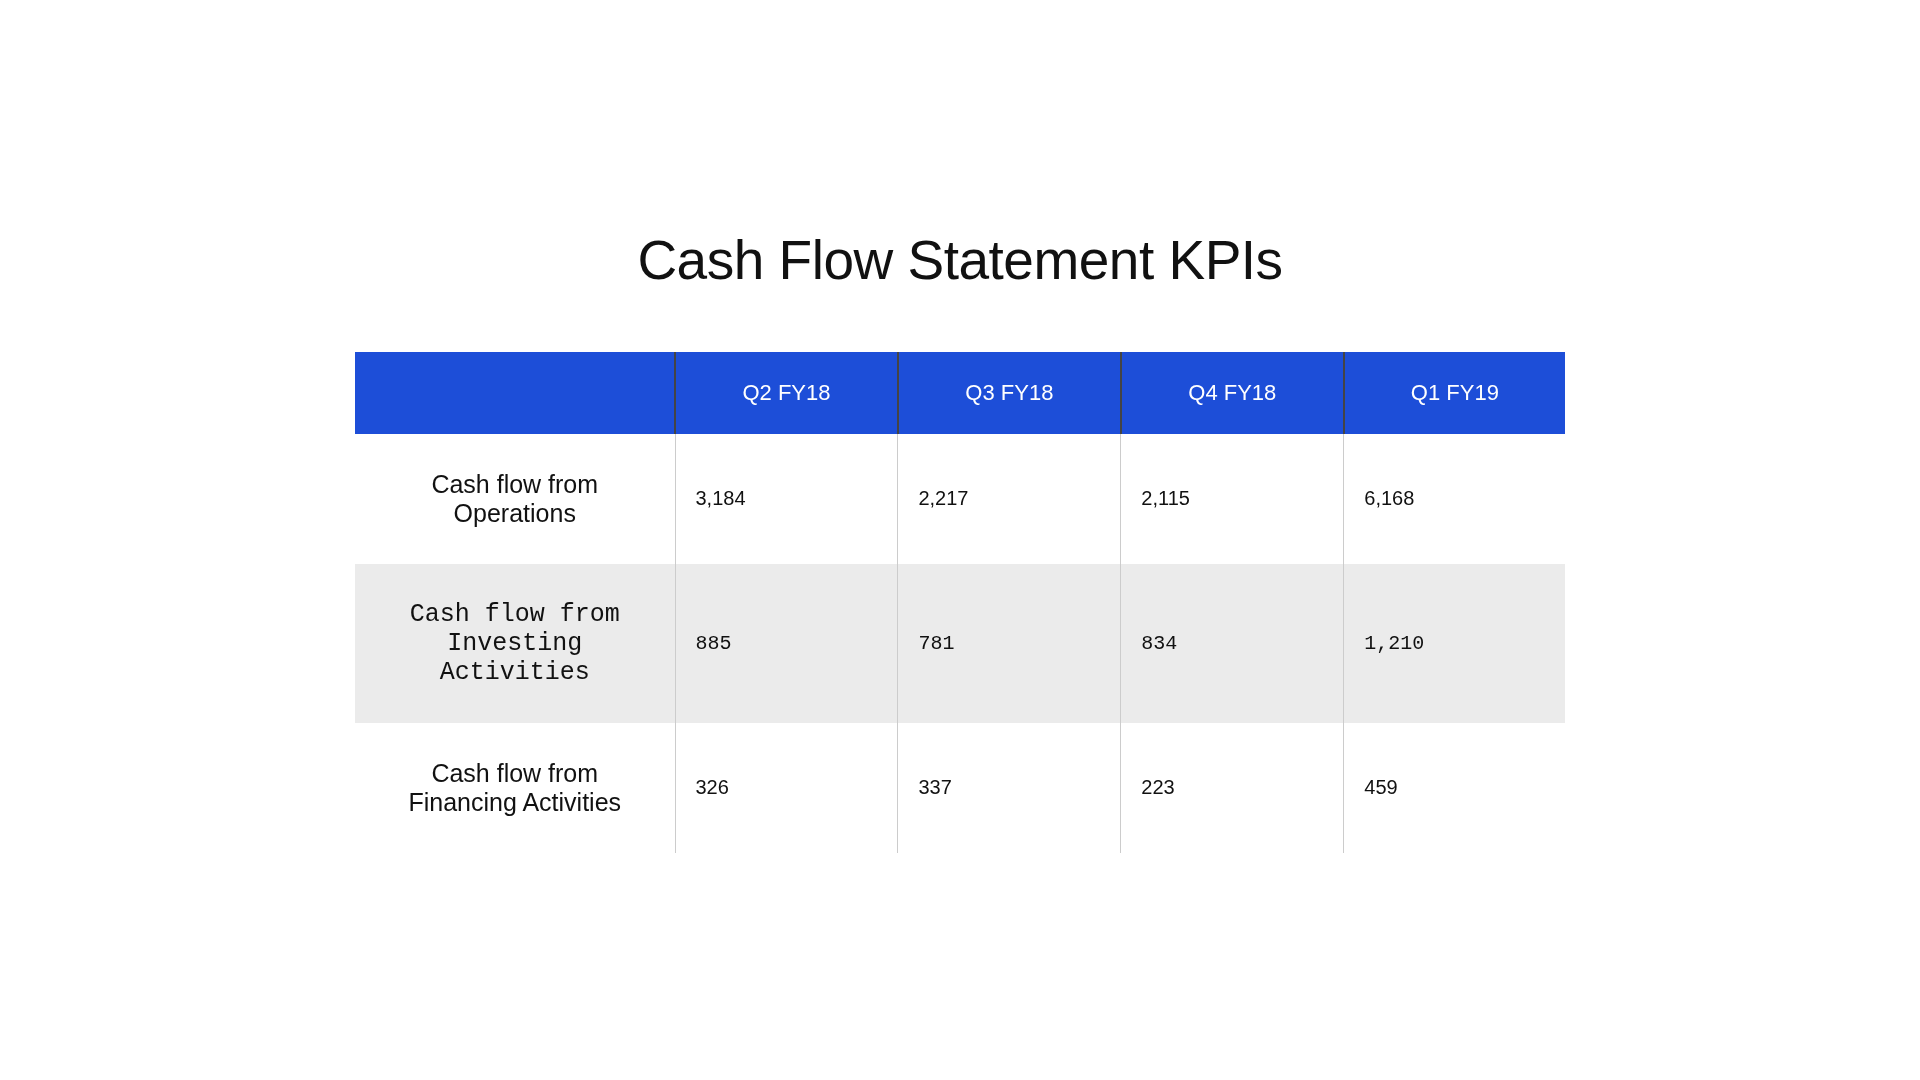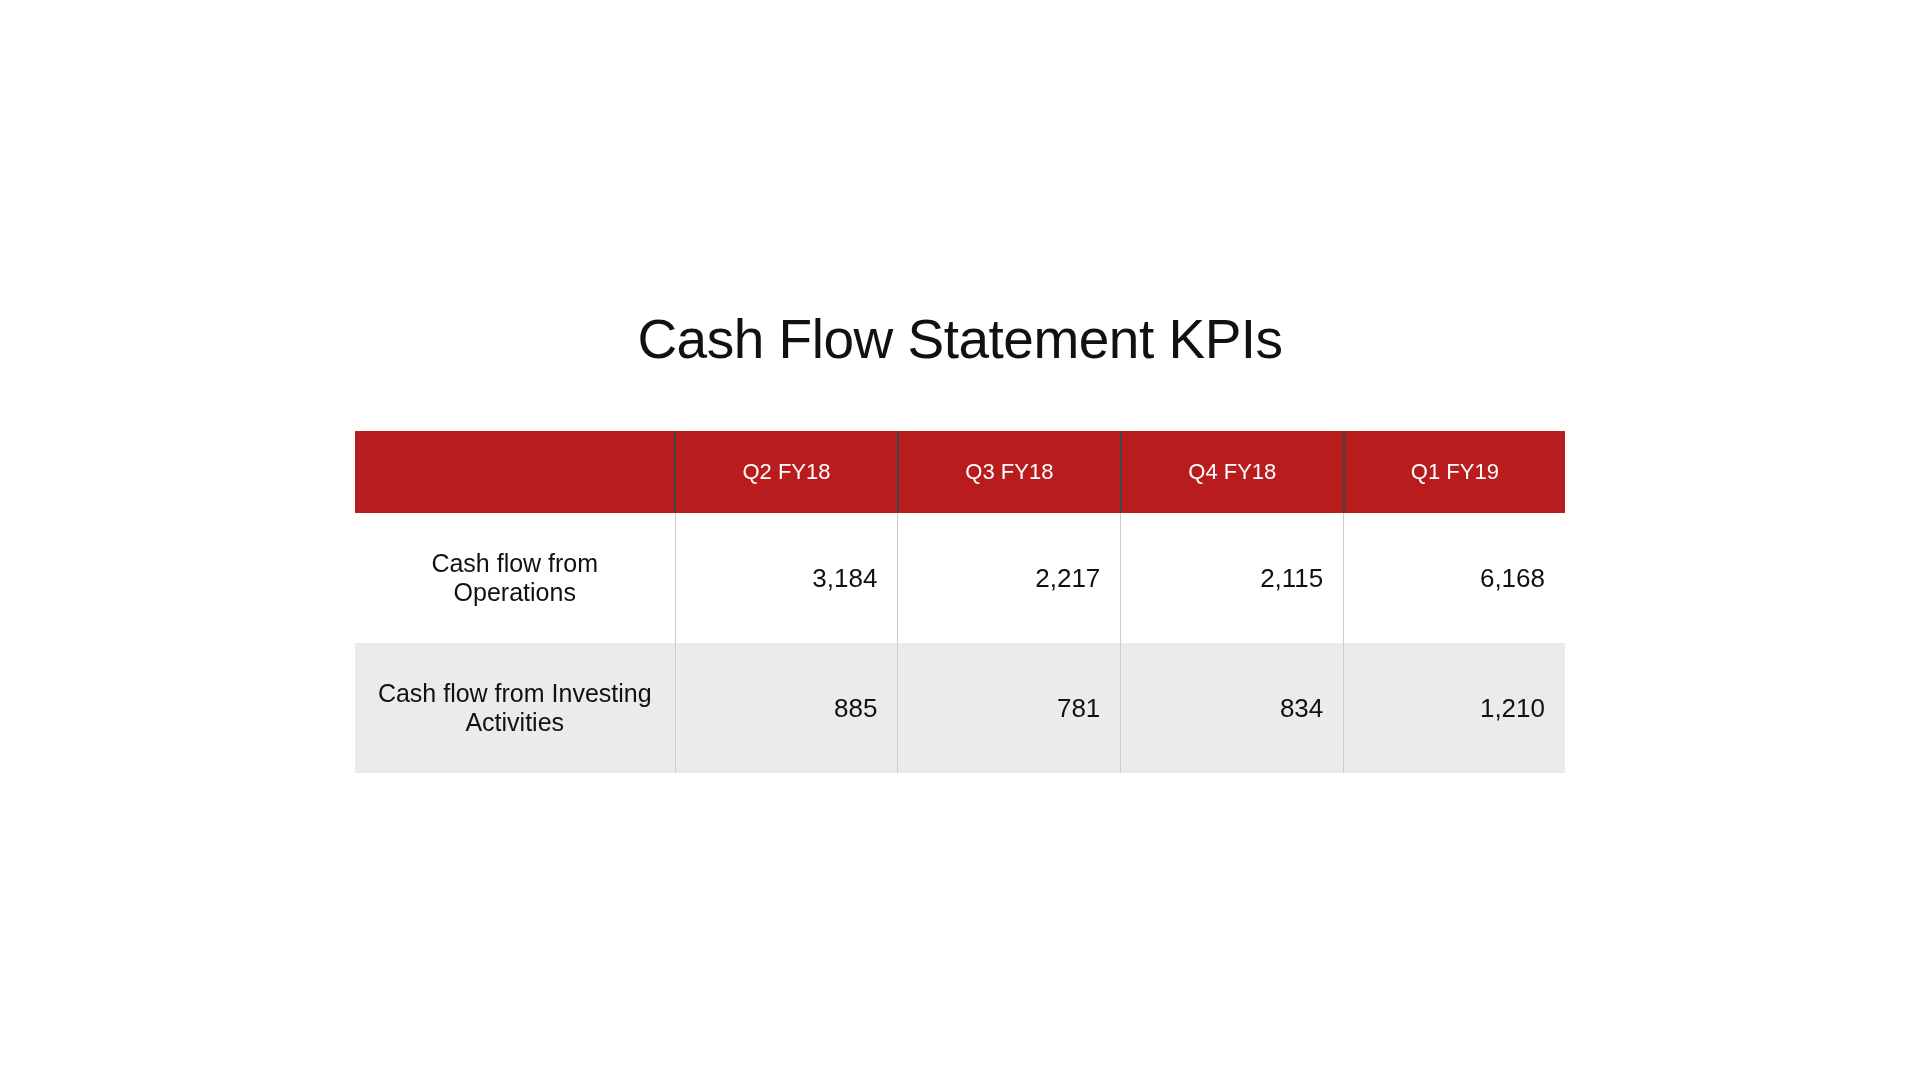--- a/index.html
+++ b/index.html
@@ -30,47 +30,48 @@
     .table-wrapper {
       width: 1210px;
     }
 
     table {
       width: 100%;
       border-collapse: collapse;
     }
 
     thead tr {
-      background-color: #b91c1c;
+      background-color: #1d4ed8;
     }
 
     thead th {
       color: #ffffff;
       font-size: 22px;
       font-weight: 500;
       padding: 28px 20px;
       text-align: center;
     }
 
     thead th:first-child {
       width: 320px;
     }
 
     tbody tr {
       background-color: #ffffff;
     }
 
     tbody tr.shaded {
       background-color: #ebebeb;
+      font-family: Liberation Mono, monospace;
     }
 
     tbody td {
       padding: 36px 20px;
-      text-align: right;
-      font-size: 26px;
+      text-align: left;
+      font-size: 20px;
       color: #111111;
     }
 
     tbody td:first-child {
       text-align: center;
       font-size: 25px;
       width: 320px;
     }
 
     .col-divider-header {
@@ -105,15 +106,22 @@
           <td class="col-divider-body">2,115</td>
           <td class="col-divider-body">6,168</td>
         </tr>
         <tr class="shaded">
           <td>Cash flow from Investing Activities</td>
           <td class="col-divider-body">885</td>
           <td class="col-divider-body">781</td>
           <td class="col-divider-body">834</td>
           <td class="col-divider-body">1,210</td>
         </tr>
+        <tr>
+          <td>Cash flow from Financing Activities</td>
+          <td class="col-divider-body">326</td>
+          <td class="col-divider-body">337</td>
+          <td class="col-divider-body">223</td>
+          <td class="col-divider-body">459</td>
+        </tr>
       </tbody>
   </table>
 </div>
 
 </body></html>

